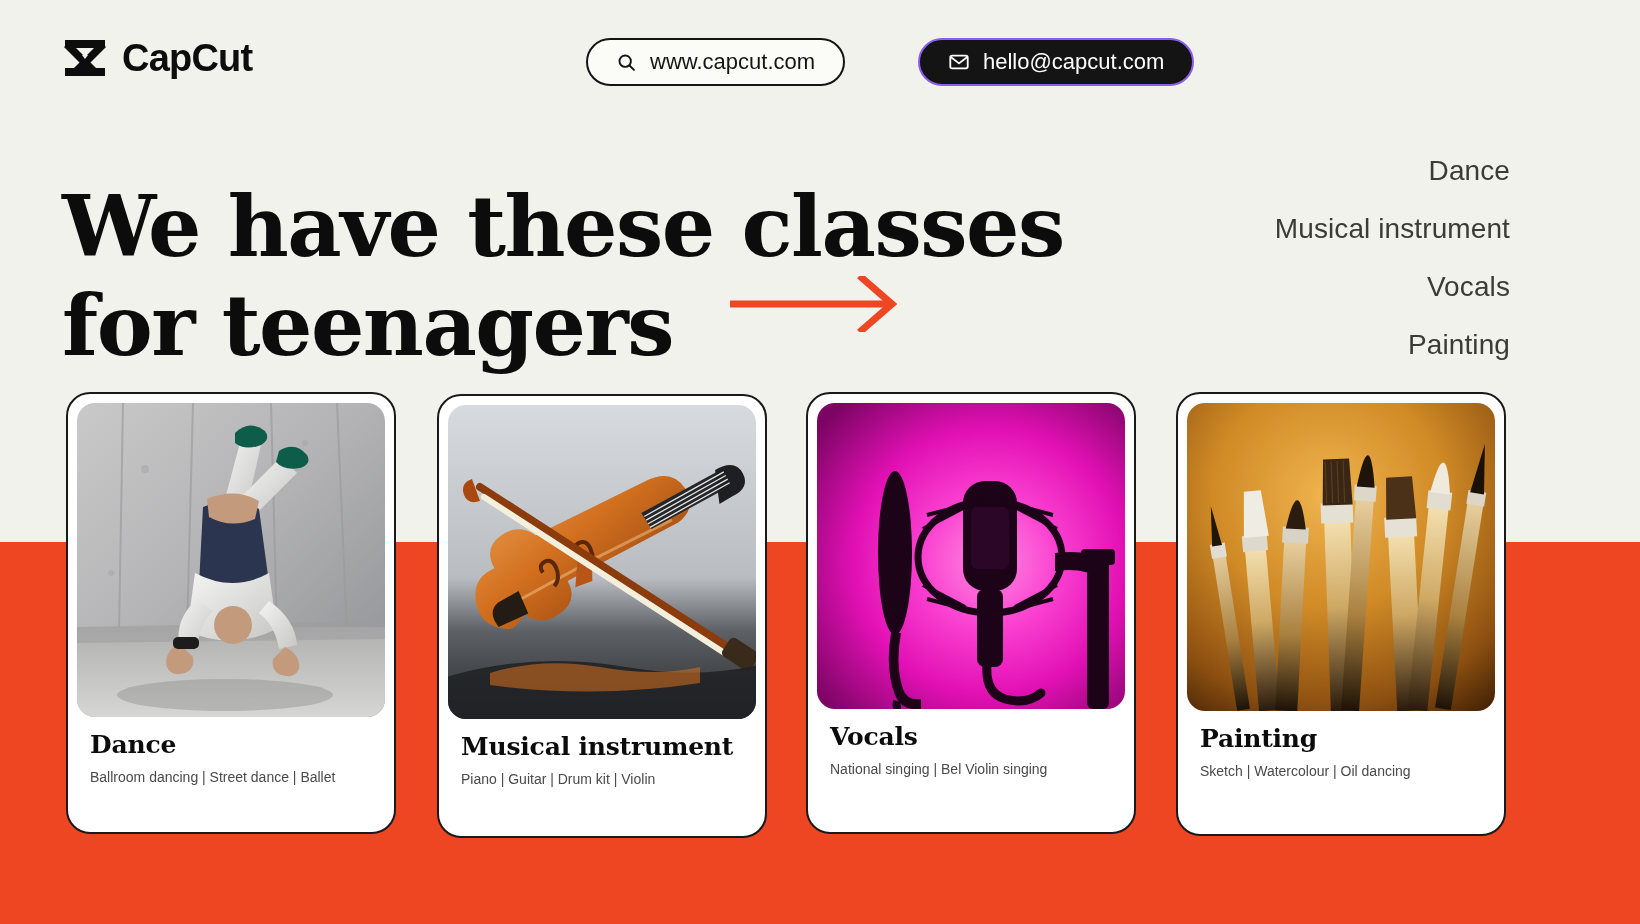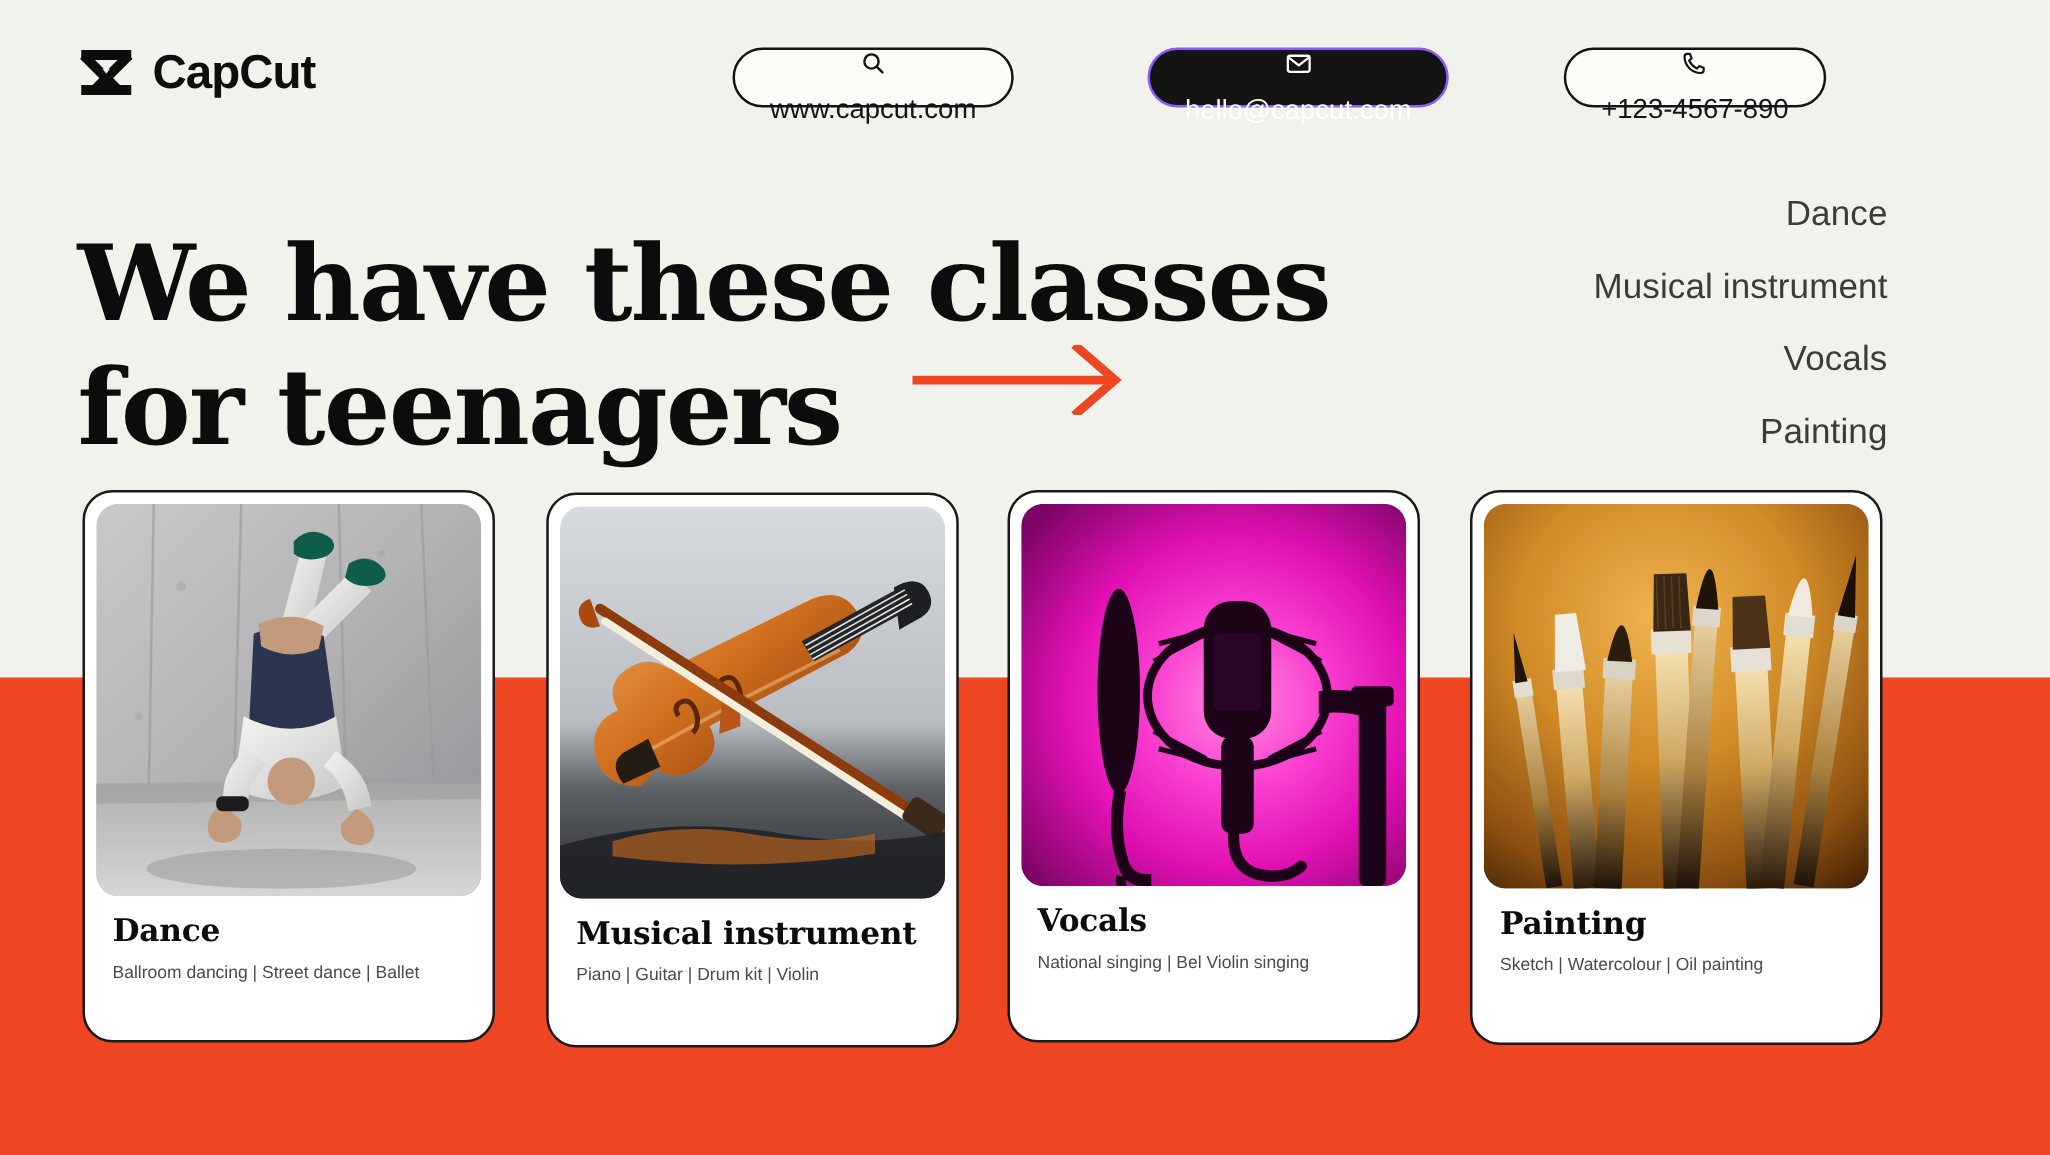--- a/index.html
+++ b/index.html
@@ -57,21 +57,20 @@
   .pill {
     position: absolute;
     height: 48px;
     border-radius: 26px;
     display: flex;
     align-items: center;
     gap: 13px;
     padding: 0 28px;
     font-size: 22px;
     white-space: nowrap;
-    flex-direction: column;
   }
   .pill-light {
     background: #fbfbf7;
     border: 2px solid #141414;
     color: #141414;
   }
   .pill-dark {
     background: #141414;
     border: 2px solid #8b5cf6;
     color: #ffffff;
@@ -199,27 +198,20 @@
   </div>
 
   <div class="pill pill-dark" id="pill-email">
     <svg width="22" height="22" viewBox="0 0 24 24" fill="none" stroke="#ffffff" stroke-width="2" stroke-linejoin="round">
       <rect x="2.5" y="5" width="19" height="14" rx="2"></rect>
       <path d="M3 6.5 L12 13.5 L21 6.5"></path>
     </svg>
     <span>hello@capcut.com</span>
   </div>
 
-  <div class="pill pill-light" id="pill-phone">
-    <svg width="21" height="21" viewBox="0 0 24 24" fill="none" stroke="#141414" stroke-width="2" stroke-linecap="round" stroke-linejoin="round">
-      <path d="M5.5 3.5 C4 3.5 3 4.8 3 6.2 c0 8 6.8 14.8 14.8 14.8 1.4 0 2.7-1 2.7-2.5
-               v-2.2 l-4.2-1.6 -1.9 2.3 C11.6 15.5 8.5 12.4 7.2 9.6 L9.5 7.7 7.9 3.5 Z"></path>
-    </svg>
-    <span>+123-4567-890</span>
-  </div>
 
 </div>
 
 <h1 id="hero-title">
   <span class="line">We have these classes</span>
   <span class="line">for teenagers</span>
 </h1>
 
 <svg id="hero-arrow" viewBox="0 0 168 56" fill="none" stroke="#ee4522" stroke-width="7" stroke-linecap="square">
   <line x1="0" y1="28" x2="158" y2="28"></line>
@@ -500,17 +492,17 @@
             <path d="M281 90 l7 -50 l7 50 Z" fill="#1a1006"></path>
           </g>
         </g>
 
         <rect width="312" height="308" fill="none"></rect>
         <path d="M0 0 H312 V308 H0 Z" fill="url(#amberG)" opacity="0"></path>
       </svg>
     </div>
     <div class="card-body">
       <div class="card-title">Painting</div>
-      <div class="card-desc">Sketch | Watercolour | Oil painting</div>
+      <div class="card-desc">Sketch | Watercolour | Oil dancing</div>
     </div>
   </div>
 
 </div>
 
 </body></html>

